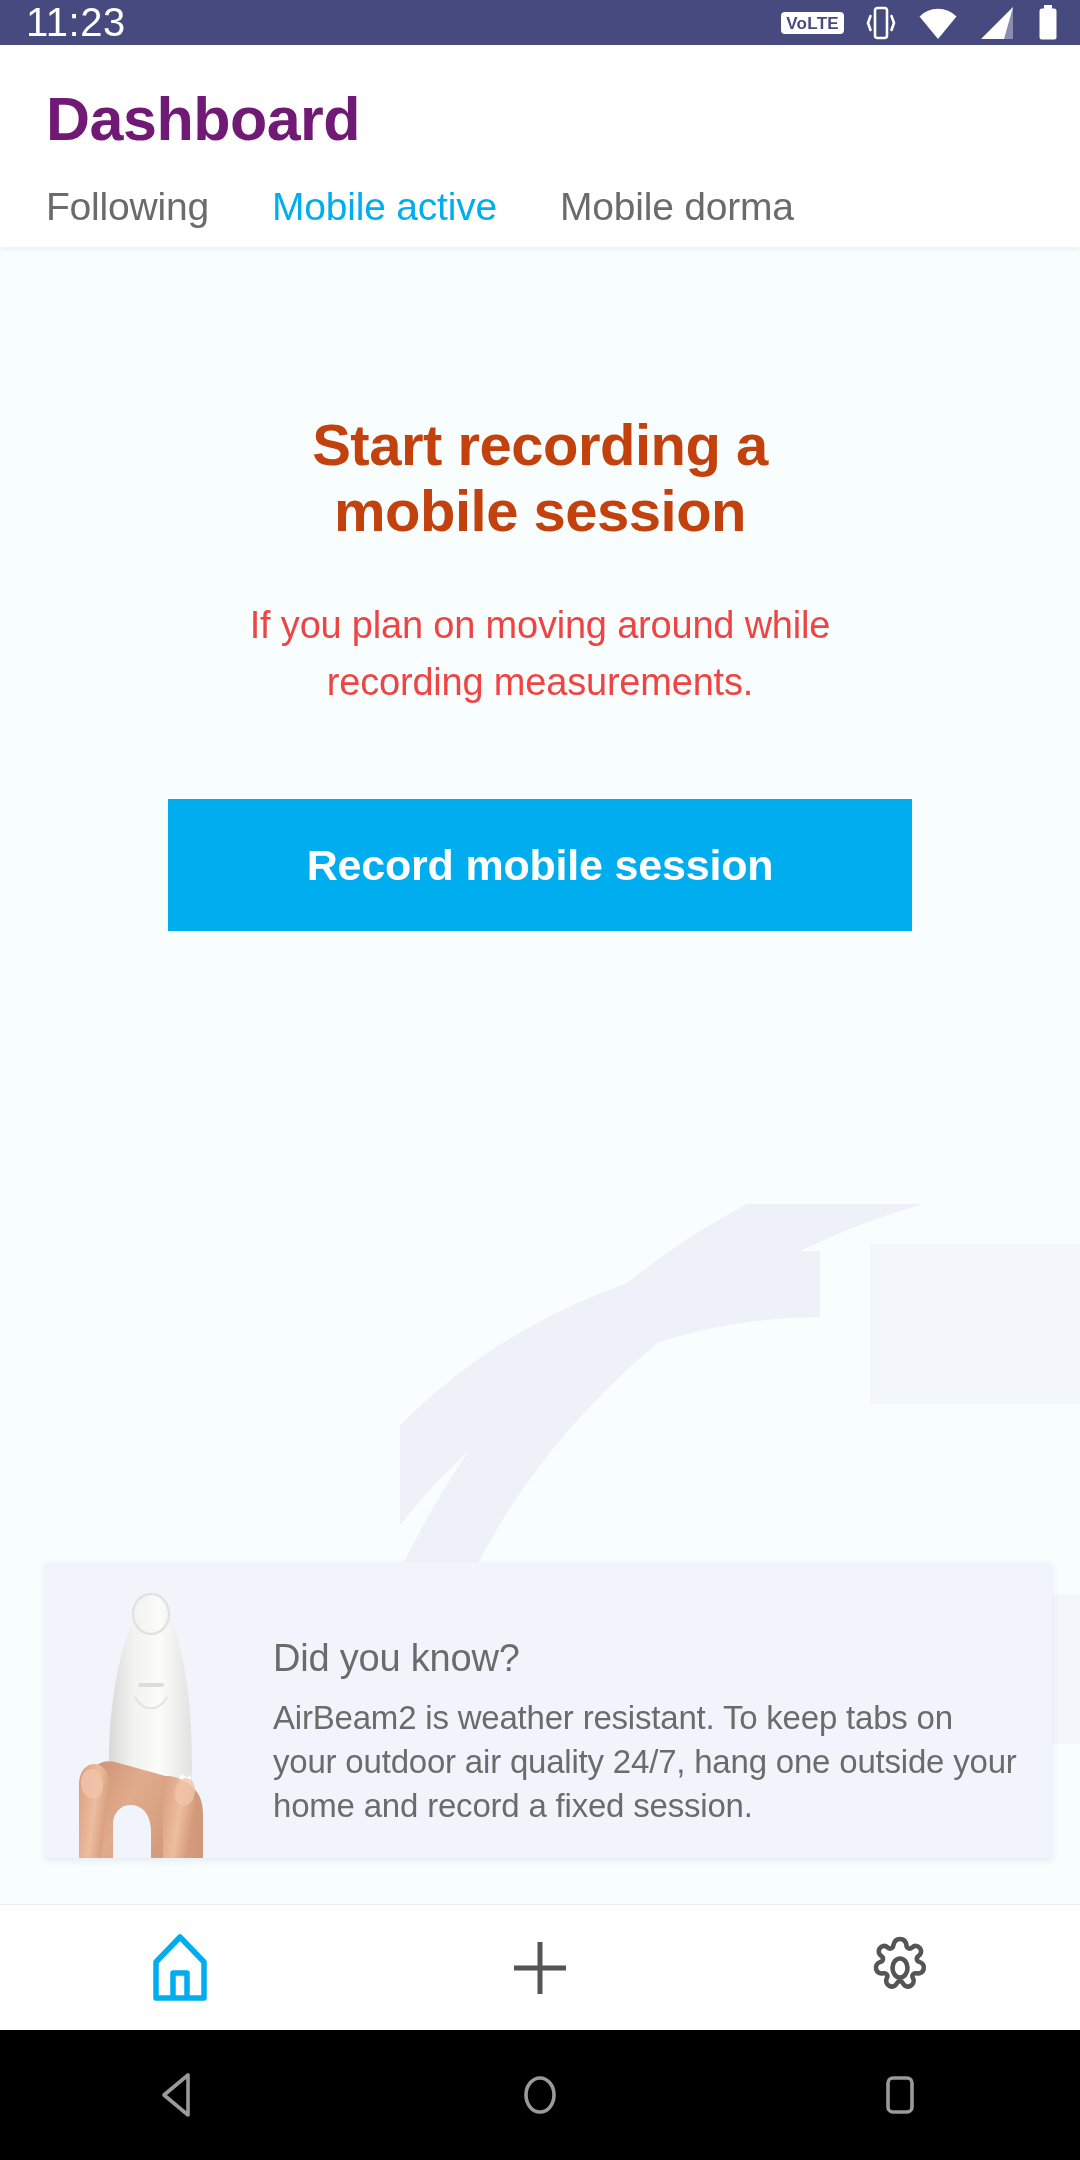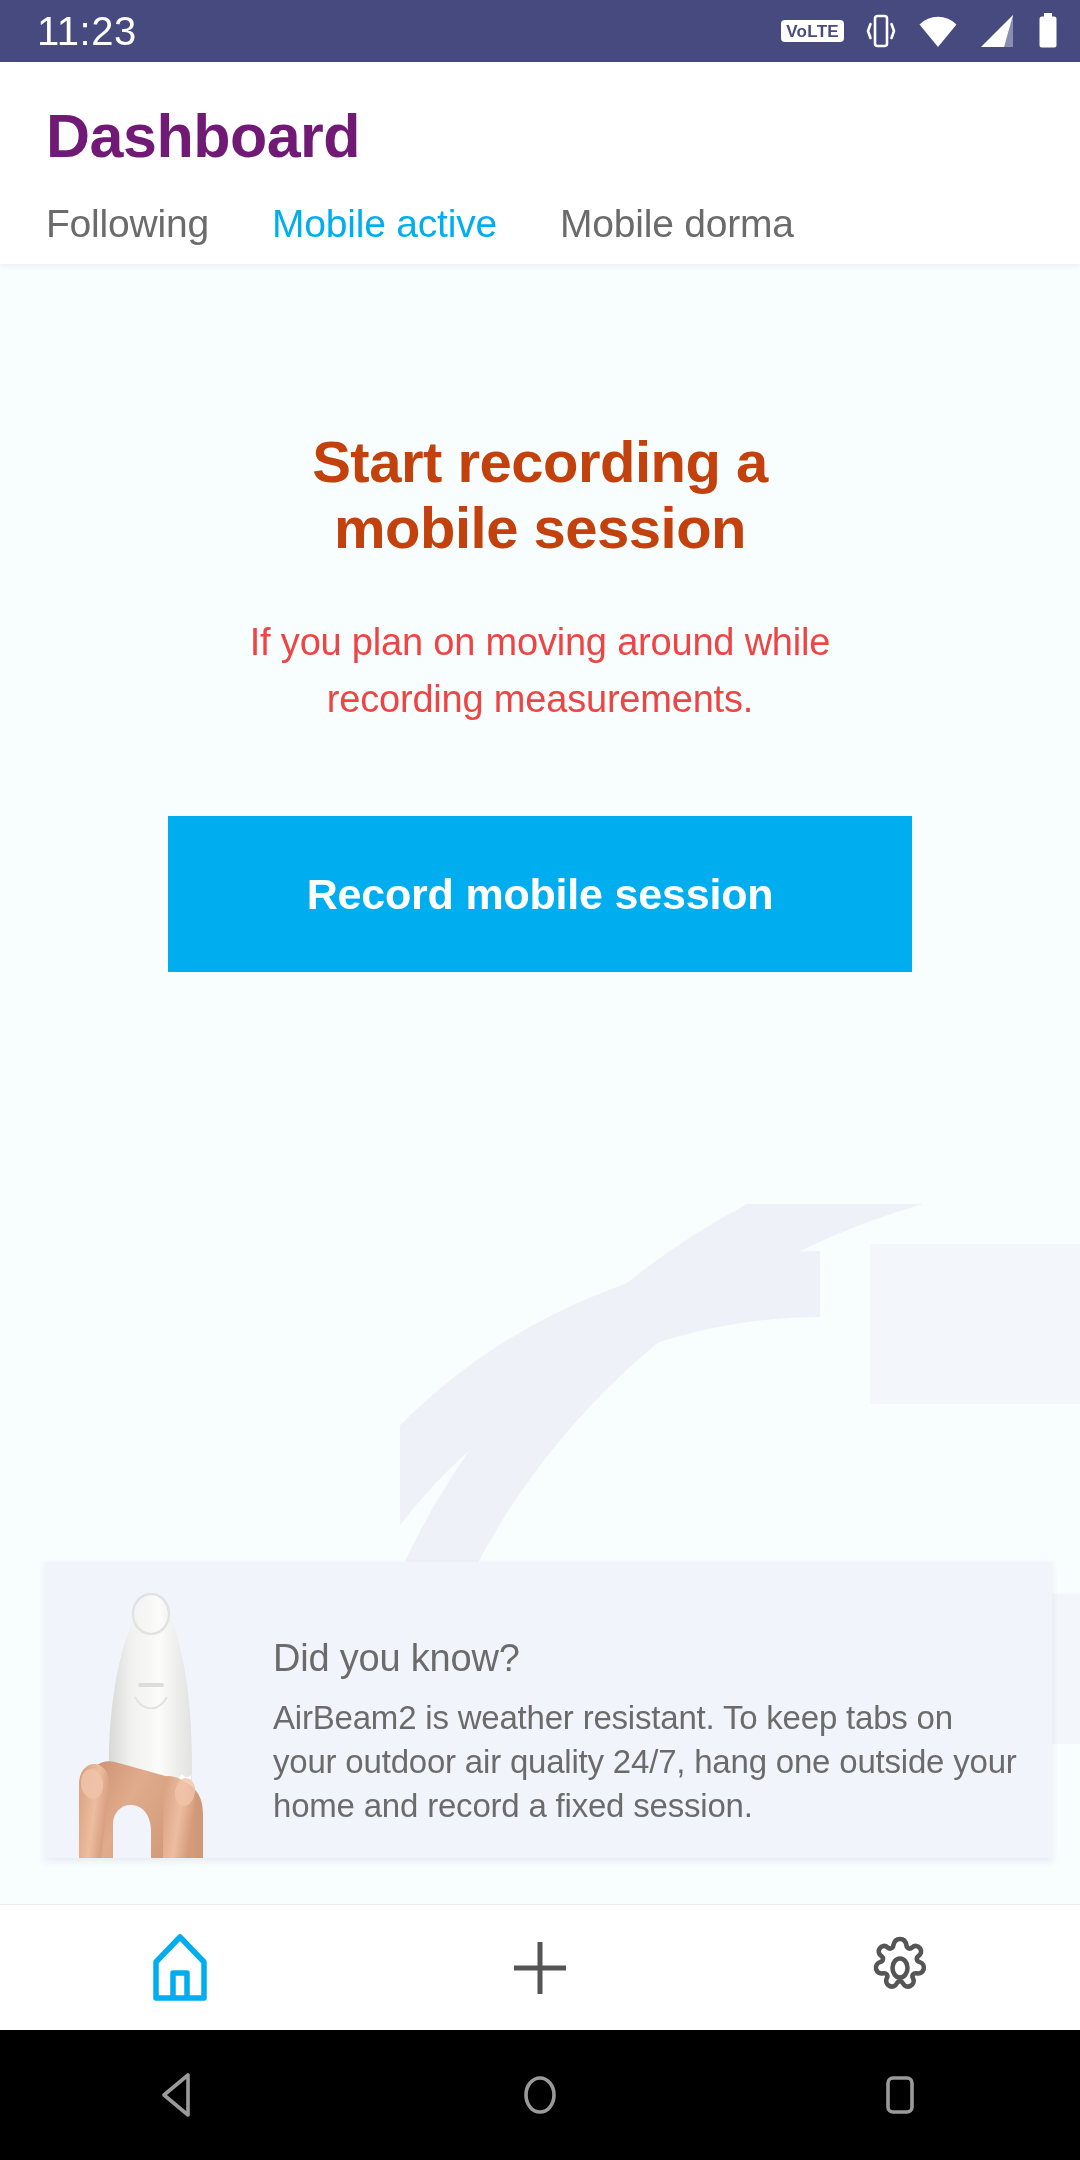--- a/index.html
+++ b/index.html
@@ -18,26 +18,26 @@
     width: 1080px;
     height: 2160px;
     position: relative;
     display: flex;
     flex-direction: column;
     background: #ffffff;
   }
 
   
   .status-bar {
-    height: 62px;
+    height: 45px;
     background: #474a7f;
     display: flex;
     align-items: center;
     justify-content: space-between;
-    padding: 0 22px 0 37px;
+    padding: 0 22px 0 26px;
     box-sizing: border-box;
     flex: 0 0 auto;
   }
   .status-time {
     color: #ffffff;
     font-size: 40px;
     letter-spacing: 0.5px;
     font-family: "Liberation Sans", sans-serif;
   }
   .status-icons {
@@ -130,21 +130,21 @@
     font-size: 38px;
     line-height: 1.5;
     max-width: 680px;
     margin: 54px auto 0 auto;
     letter-spacing: -0.2px;
   }
   .record-btn {
     display: block;
     margin: 88px auto 0 auto;
     width: 744px;
-    height: 156px;
+    height: 132px;
     background: #00aeef;
     border: none;
     color: #ffffff;
     font-size: 43px;
     font-weight: bold;
     font-family: "Liberation Sans", sans-serif;
     letter-spacing: -0.2px;
     cursor: pointer;
     padding: 0;
   }

